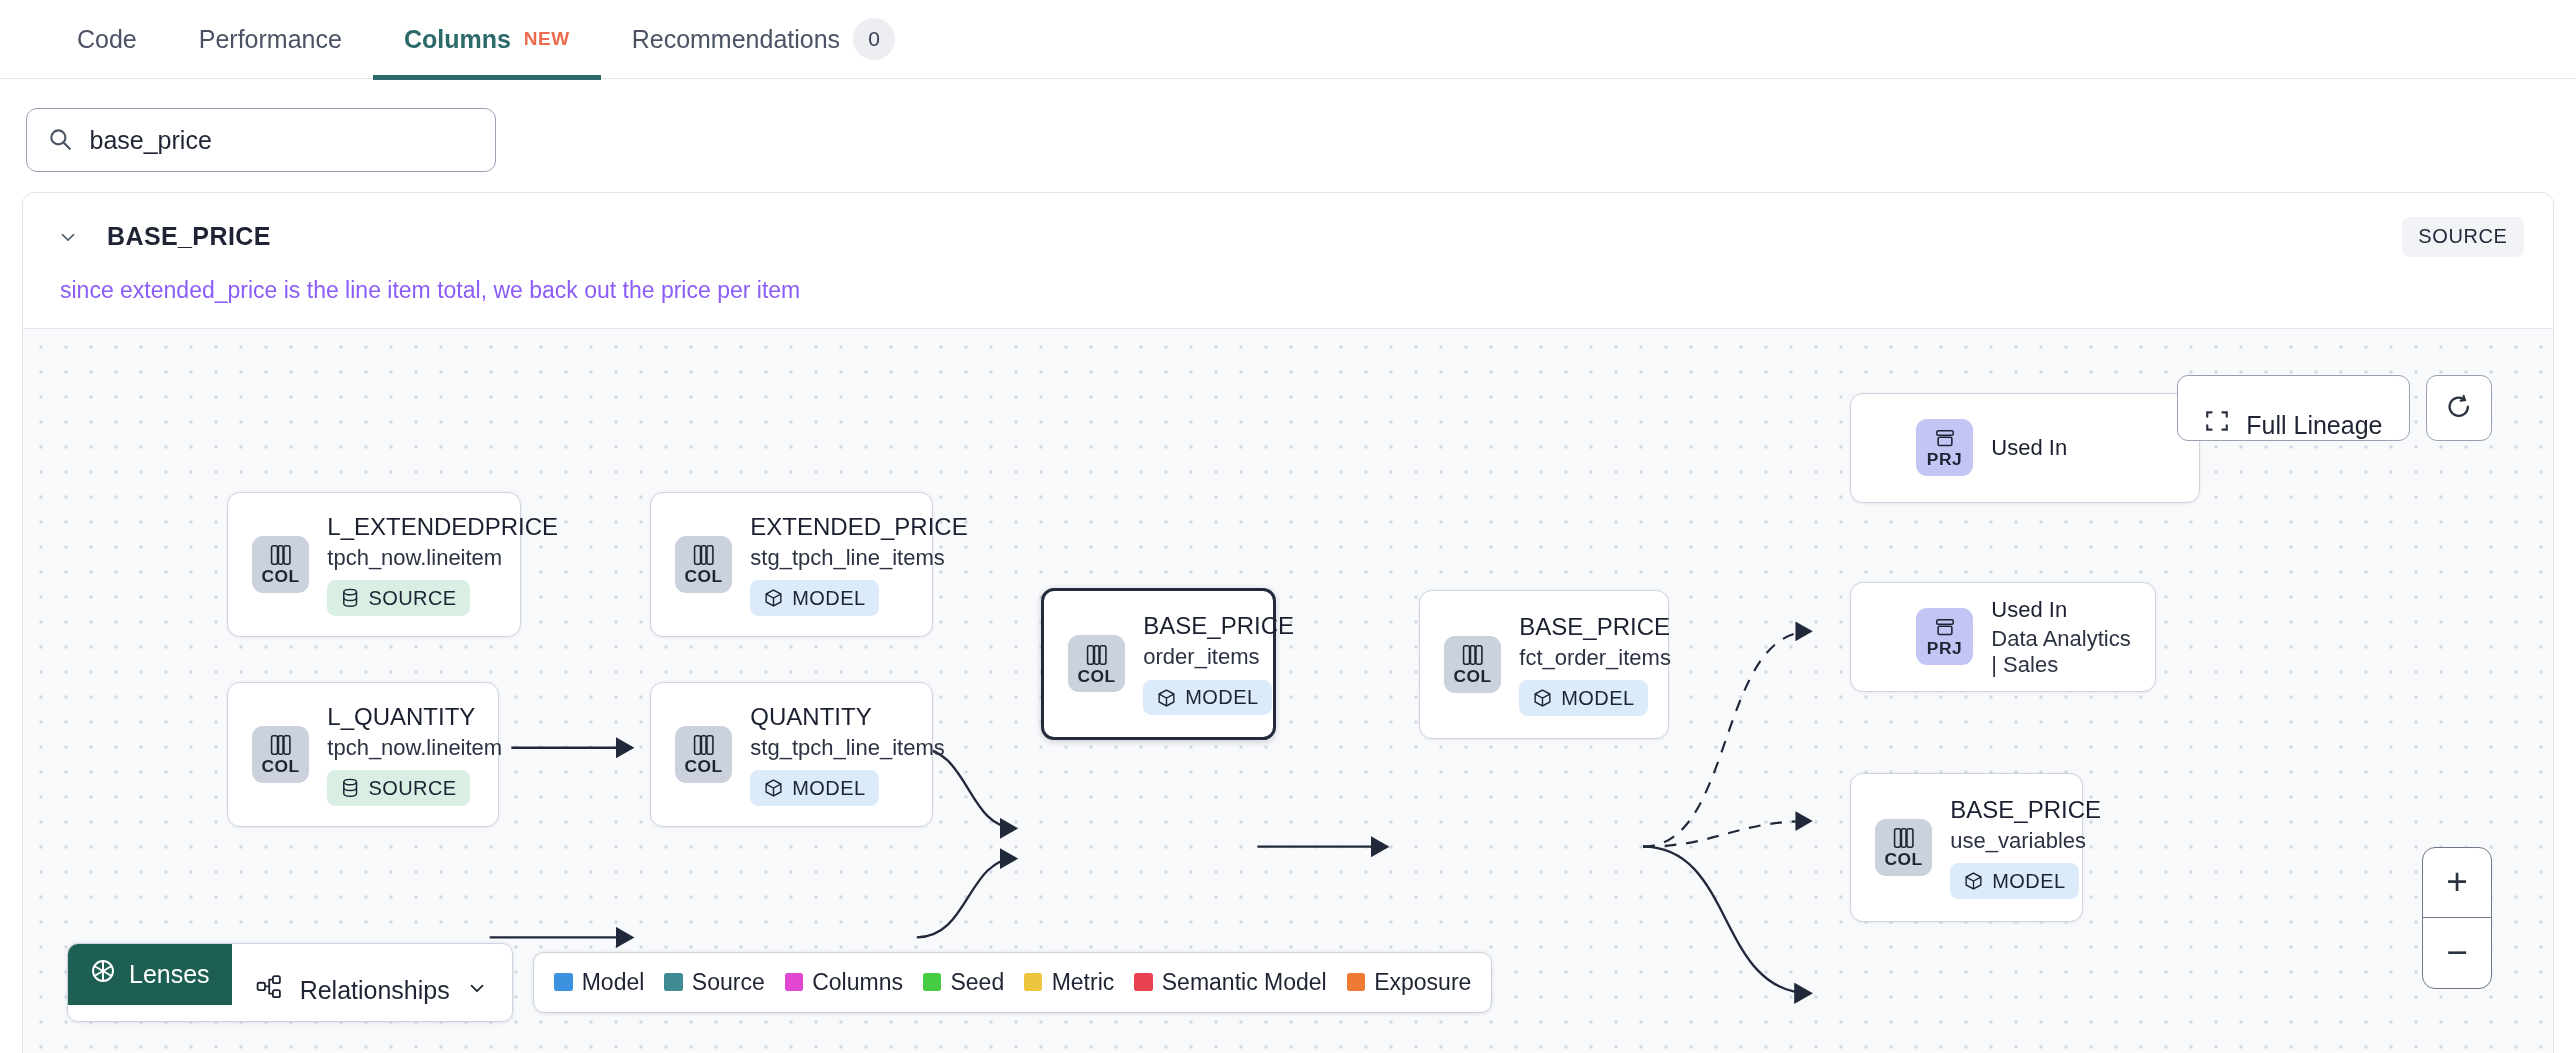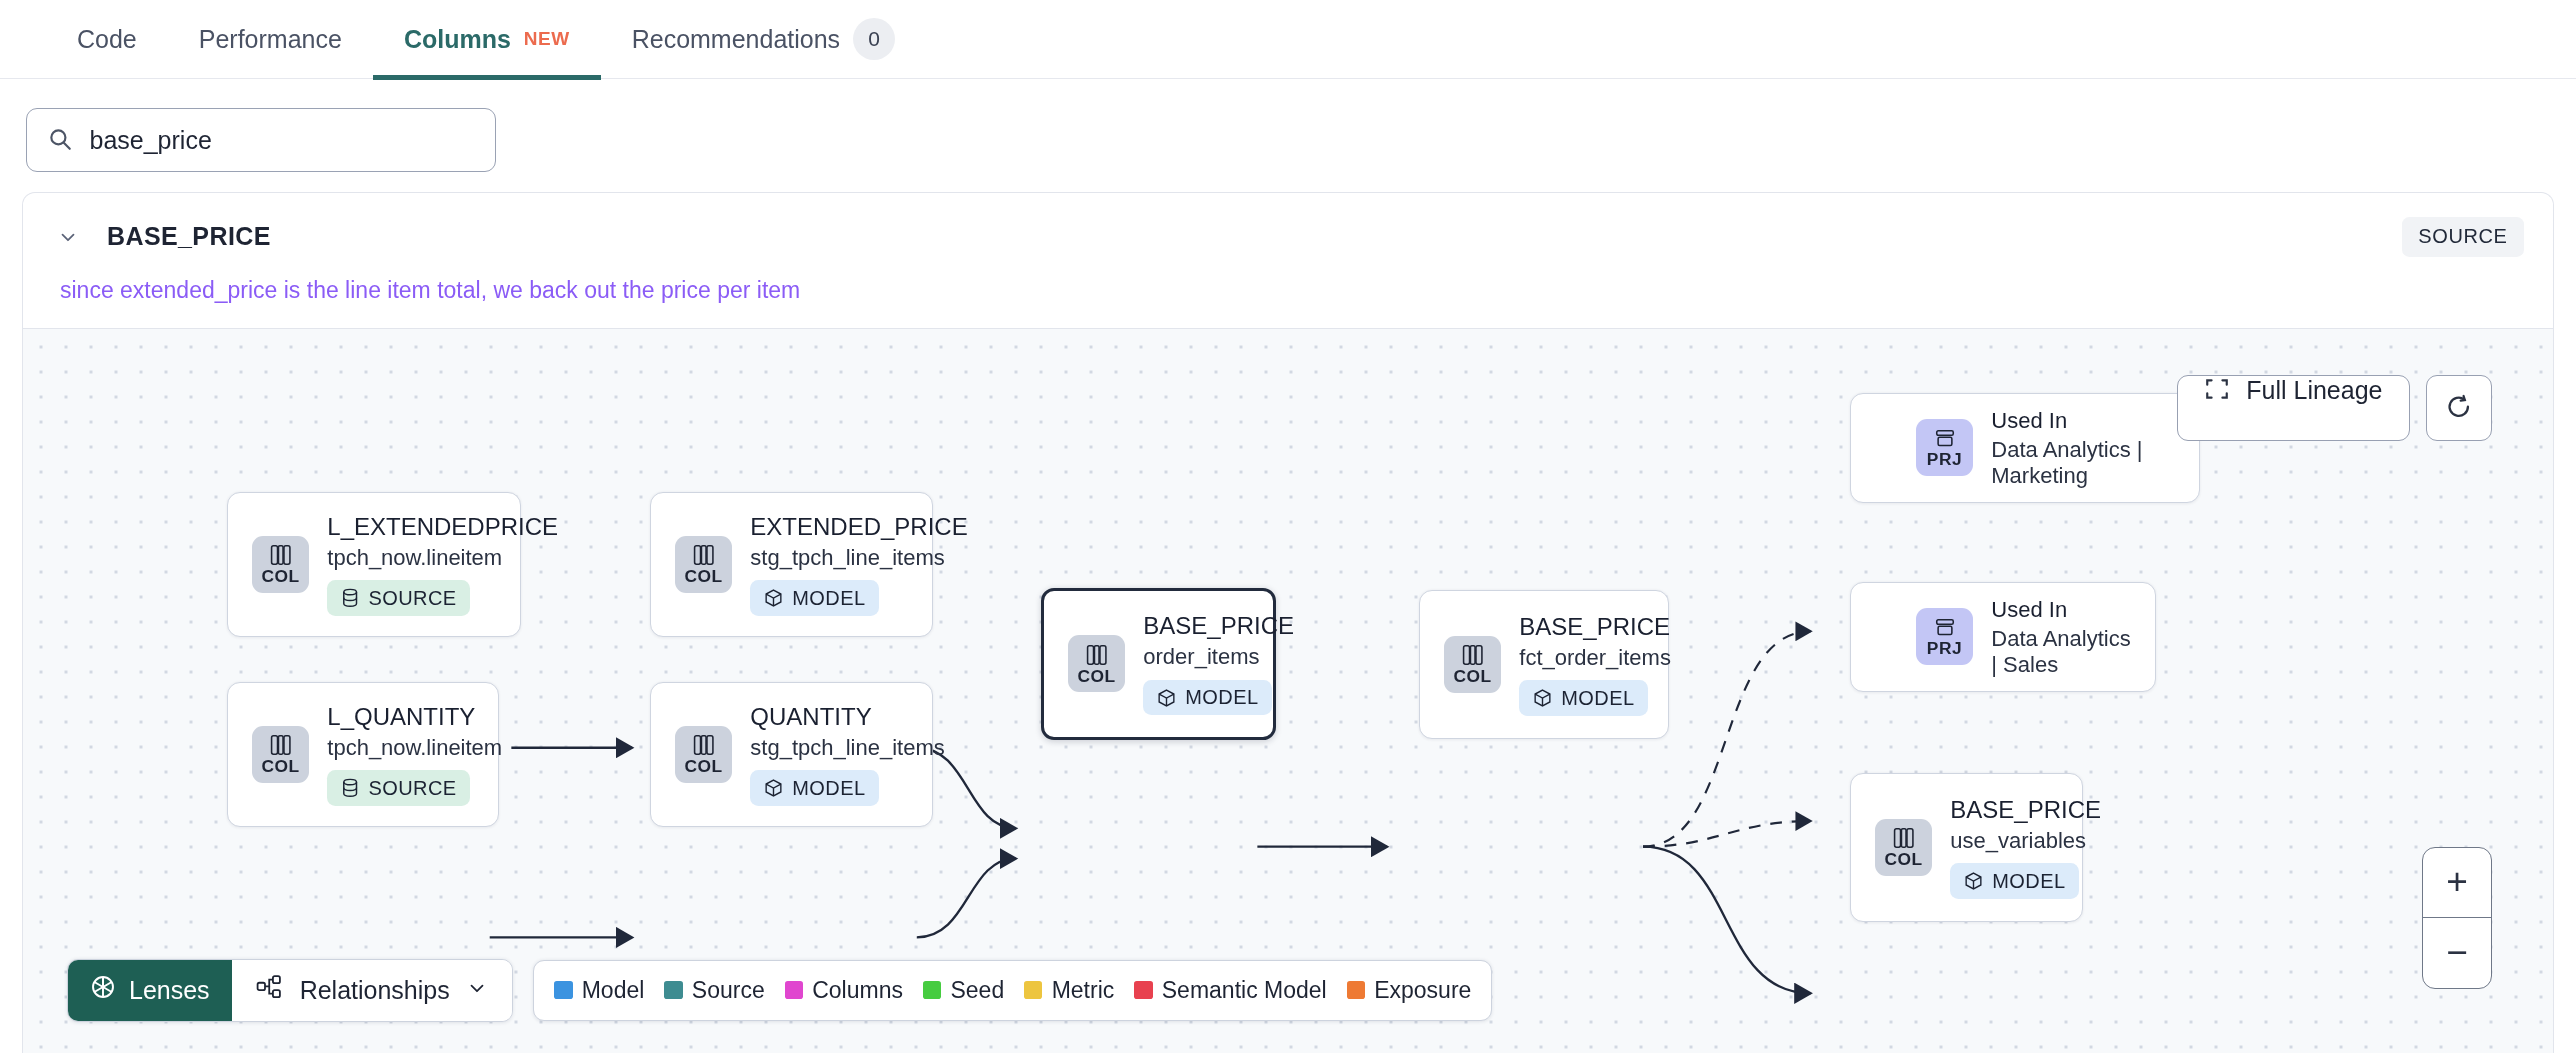--- a/index.html
+++ b/index.html
@@ -192,21 +192,21 @@
   
   .fl-btns {
     position: absolute;
     top: 46px; right: 61px;
     display: flex;
     gap: 16.5px;
   }
   .btn-lineage {
     height: 66px;
     display: flex;
-    align-items: flex-start;
+    align-items: flex-end;
     gap: 16.5px;
     padding: 0 26px;
     background: #fff;
     border: 1.8px solid #98a0b2;
     border-radius: 11px;
     font-size: 25px;
     color: #1e2433;
     cursor: pointer;
   }
   .btn-icon-sq {
@@ -270,20 +270,21 @@
   .rel-btn {
     background: #fff;
     color: #1e2433;
     display: flex;
     align-items: center;
     gap: 16.5px;
     padding: 0 24px;
     height: 61px;
     font-size: 25px;
     cursor: pointer;
+    margin-top: 16px;
   }
   .legend {
     display: flex;
     align-items: center;
     gap: 20px;
     height: 61px;
     padding: 0 20px;
     background: #fff;
     border: 1.8px solid #cdd3de;
     border-radius: 11px;
@@ -509,21 +510,20 @@
     <div class="node" style="left:1827px; top:64px; width:350px; height:110px;">
       <span class="glyph prj">
         <svg width="26" height="22" viewBox="0 0 28 24" fill="none" stroke="#1e2433" stroke-width="1.7">
           <rect x="5" y="3" width="18" height="5" rx="1.6"></rect>
           <rect x="6.5" y="10" width="15" height="9" rx="1.6"></rect>
         </svg>
         <span class="gtxt">PRJ</span>
       </span>
       <span class="ntext">
         <span class="ntitle small">Used In</span>
-        <span class="nsub">Data Analytics | Marketing</span>
       </span>
     </div>
 
     <div class="node" style="left:1827px; top:253px; width:306px; height:110px;">
       <span class="glyph prj">
         <svg width="26" height="22" viewBox="0 0 28 24" fill="none" stroke="#1e2433" stroke-width="1.7">
           <rect x="5" y="3" width="18" height="5" rx="1.6"></rect>
           <rect x="6.5" y="10" width="15" height="9" rx="1.6"></rect>
         </svg>
         <span class="gtxt">PRJ</span>

